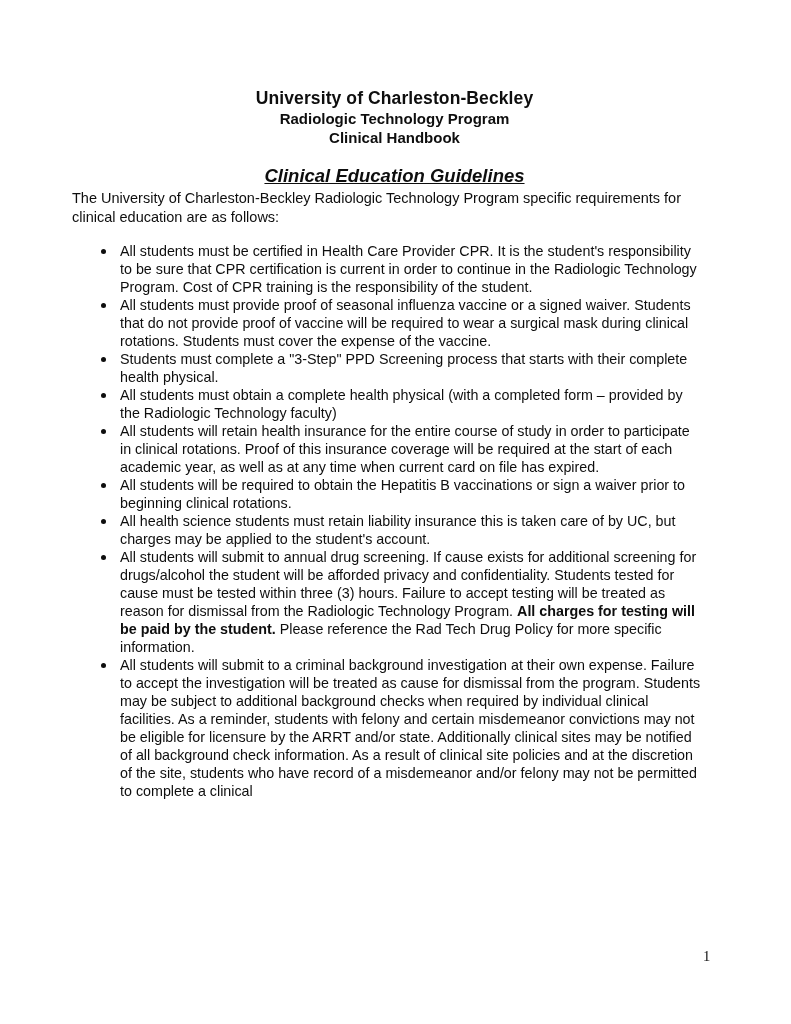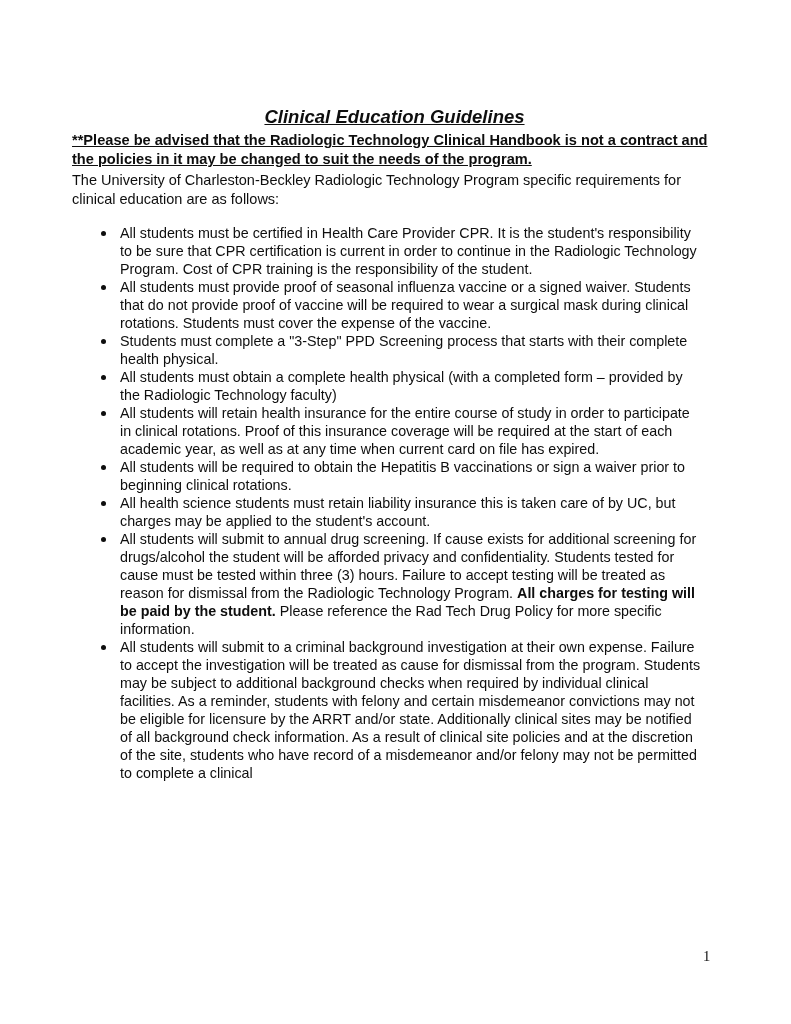--- a/index.html
+++ b/index.html
@@ -85,24 +85,28 @@
     font-size: 14.5px;
     color: #0e0e0e;
   }
 </style>
 </head>
 <body>
 
 <div class="page">
   <div class="content">
 
+    <div class="doc-header">
+      <div class="title-main">University of Charleston-Beckley</div>
+      <div class="title-sub">Radiologic Technology Program</div>
+      <div class="title-sub">Clinical Handbook</div>
+    </div>
 
     <div class="section-title">Clinical Education Guidelines</div>
 
-    <div class="notice">**Please be advised that the Radiologic Technology Clinical Handbook is not a contract and the policies in it may be changed to suit the needs of the program.</div>
 
     <div class="intro">The University of Charleston-Beckley Radiologic Technology Program specific requirements for clinical education are as follows:</div>
 
     <ul class="bullet-list">
       <li>
         <span class="bullet-dot"></span><span>All students must be certified in Health Care Provider CPR.  It is the student's responsibility to be sure that CPR certification is current in order to continue in the Radiologic Technology Program. Cost of CPR training is the responsibility of the student.</span><span class="bullet-bold"></span><span></span>
       </li>
       <li>
         <span class="bullet-dot"></span><span>All students must provide proof of seasonal influenza vaccine or a signed waiver. Students that do not provide proof of vaccine will be required to wear a surgical mask during clinical rotations. Students must cover the expense of the vaccine.</span><span class="bullet-bold"></span><span></span>
       </li>

